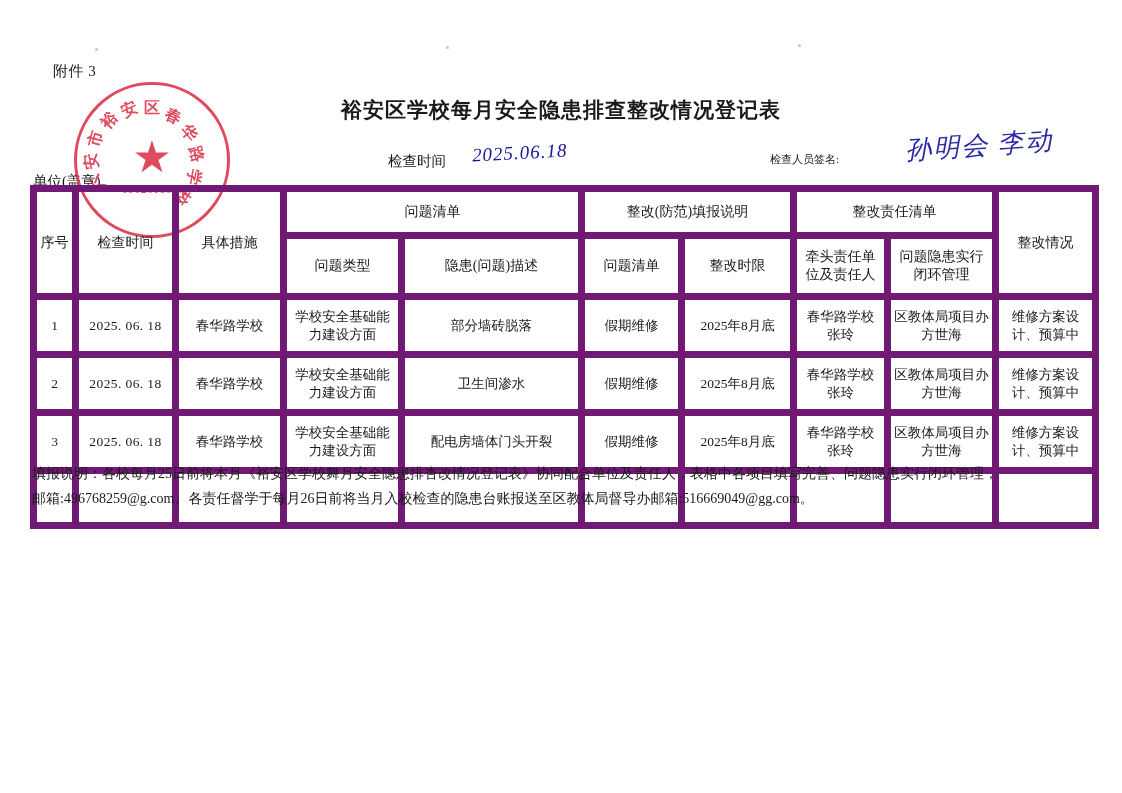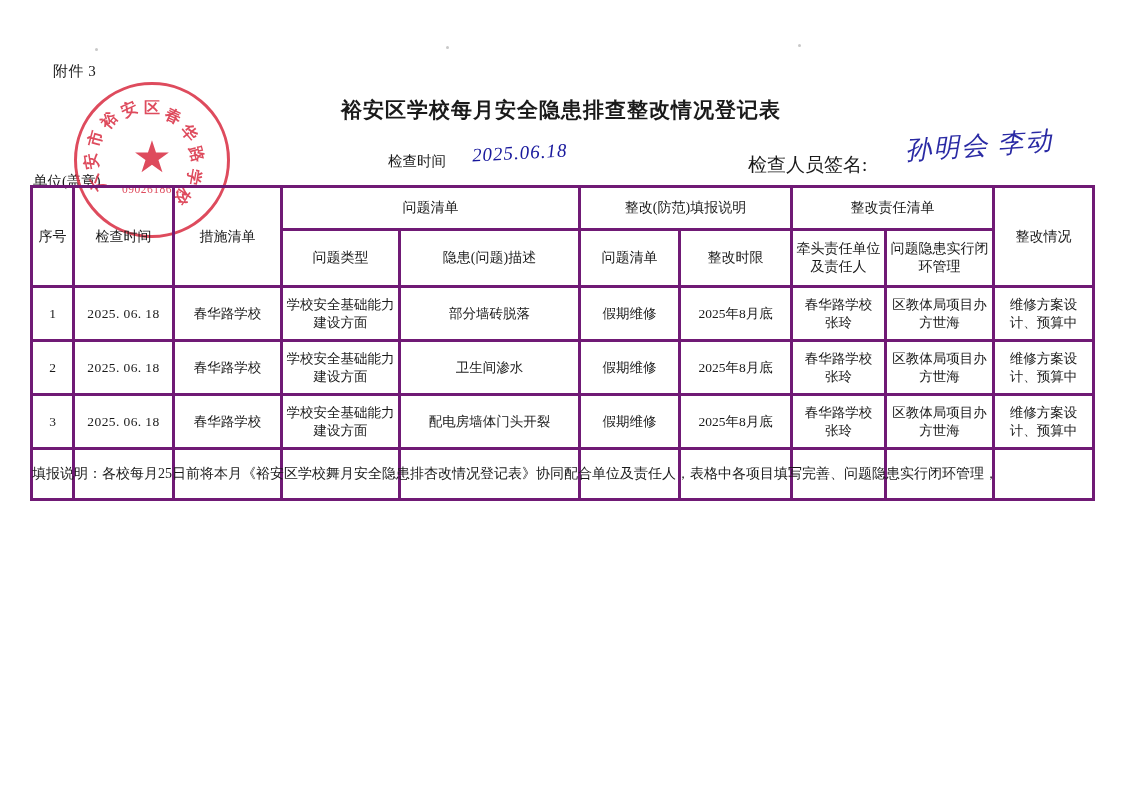--- a/index.html
+++ b/index.html
@@ -73,23 +73,23 @@
     font-size: 19px;
     font-family: "Liberation Serif", serif;
     font-style: italic;
     color: #17179c;
     transform: rotate(-3deg);
     letter-spacing: 1px;
   }
 
   .sign-label {
     position: absolute;
-    left: 748px;
+    left: 770px;
     top: 152px;
-    font-size: 19px;
+    font-size: 11px;
     font-family: Liberation Serif, serif;
   }
 
   .sign-value {
     position: absolute;
     left: 905px;
     top: 128px;
     font-size: 26px;
     color: #17179c;
     font-family: "Liberation Serif", serif;
@@ -152,21 +152,21 @@
   
   table.reg {
     position: absolute;
     left: 30px;
     top: 185px;
     width: 1062px;
     border-collapse: collapse;
     table-layout: fixed;
   }
   table.reg td, table.reg th {
-    border: 3px solid #701a75;
+    border: 7px solid #701a75;
     text-align: center;
     vertical-align: middle;
     font-size: 13.5px;
     font-weight: normal;
     line-height: 1.28;
     padding: 3px 2px;
     font-family: "Liberation Serif", "DejaVu Serif", serif;
   }
   table.reg .hdr-top td {
     height: 34px;
@@ -247,21 +247,21 @@
       <col style="width:100px">
       <col style="width:112px">
       <col style="width:94px">
       <col style="width:108px">
       <col style="width:100px">
     </colgroup>
     <thead>
       <tr class="hdr-top">
         <td rowspan="2">序号</td>
         <td rowspan="2">检查时间</td>
-        <td rowspan="2">措施清单</td>
+        <td rowspan="2">具体措施</td>
         <td colspan="2">问题清单</td>
         <td colspan="2">整改(防范)填报说明</td>
         <td colspan="2">整改责任清单</td>
         <td rowspan="2">整改情况</td>
       </tr>
       <tr class="hdr-sub">
         <td>问题类型</td>
         <td>隐患(问题)描述</td>
         <td>问题清单</td>
         <td>整改时限</td>
@@ -316,15 +316,16 @@
           <td></td>
           <td></td>
           <td></td>
           <td></td>
         </tr>
       </tbody>
   </table>
 
   <div class="note">
     <p>填报说明：各校每月25日前将本月《裕安区学校舞月安全隐患排杏改情况登记表》协同配合单位及责任人，表格中各项目填写完善、问题隐患实行闭环管理，</p>
+    <p>邮箱:496768259@g.com。各责任督学于每月26日前将当月入校检查的隐患台账报送至区教体局督导办邮箱:516669049@gg.com。</p>
   </div>
 
 </div>
 
 </body></html>

